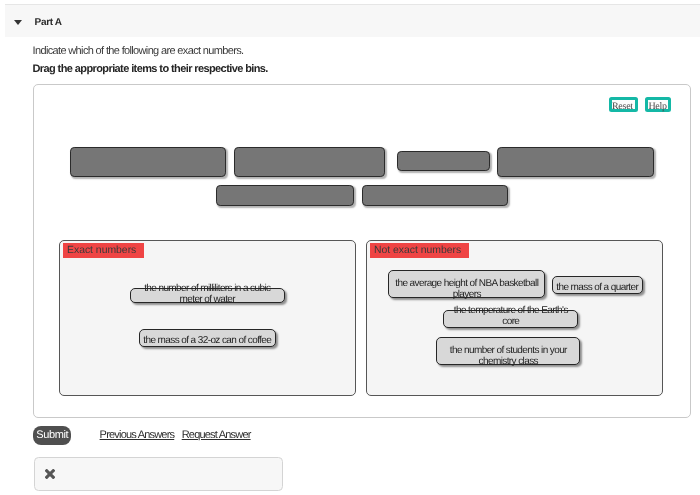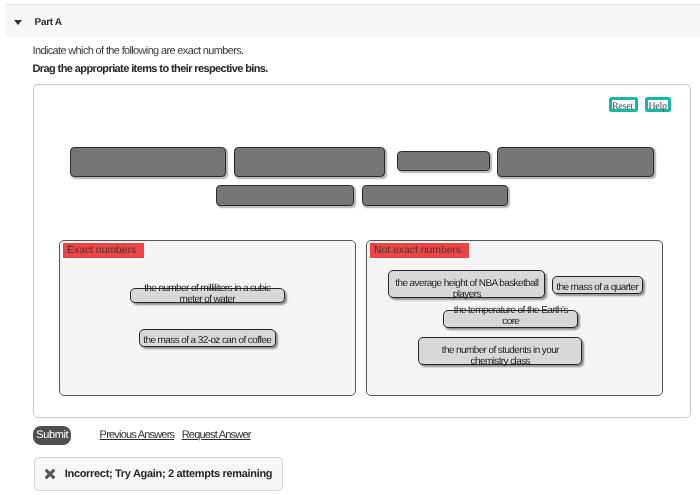--- a/index.html
+++ b/index.html
@@ -111,32 +111,31 @@
     </div>
     <div class="abs item" style="left: 388px; top: 270px; width: 157px; height: 28px;">
       <span>the average height of NBA basketball players</span>
     </div>
     <div class="abs item one-line" style="left: 551.5px; top: 275.5px; width: 91px; height: 18px;">
       <span>the mass of a quarter</span>
     </div>
     <div class="abs item one-line" style="left: 443px; top: 309.5px; width: 135px; height: 18px;">
       <span>the temperature of the Earth's core</span>
     </div>
-    <div class="abs item" style="left: 418px; top: 337px; width: 164px; height: 28px;">
+    <div class="abs item" style="left: 436px; top: 337px; width: 144px; height: 28px;">
       <span>the number of students in your chemistry class</span>
     </div>
   </div>
 
 <div class="abs" id="btn-submit">Submit</div>
 <a class="abs flink" id="link-prev">Previous Answers</a>
 <a class="abs flink" id="link-req">Request Answer</a>
 
 <div class="abs" id="feedback">
   <div id="fb-x">
     <svg viewBox="0 0 24 24" aria-hidden="true">
       <g fill="none" stroke="#565656" stroke-width="7.4" stroke-linecap="square">
         <path d="M4.2 4.2 L19.8 19.8"></path>
         <path d="M19.8 4.2 L4.2 19.8"></path>
       </g>
     </svg>
   </div>
-  <div id="fb-text">Incorrect; Try Again; 2 attempts remaining</div>
 </div>
 
 </body></html>

